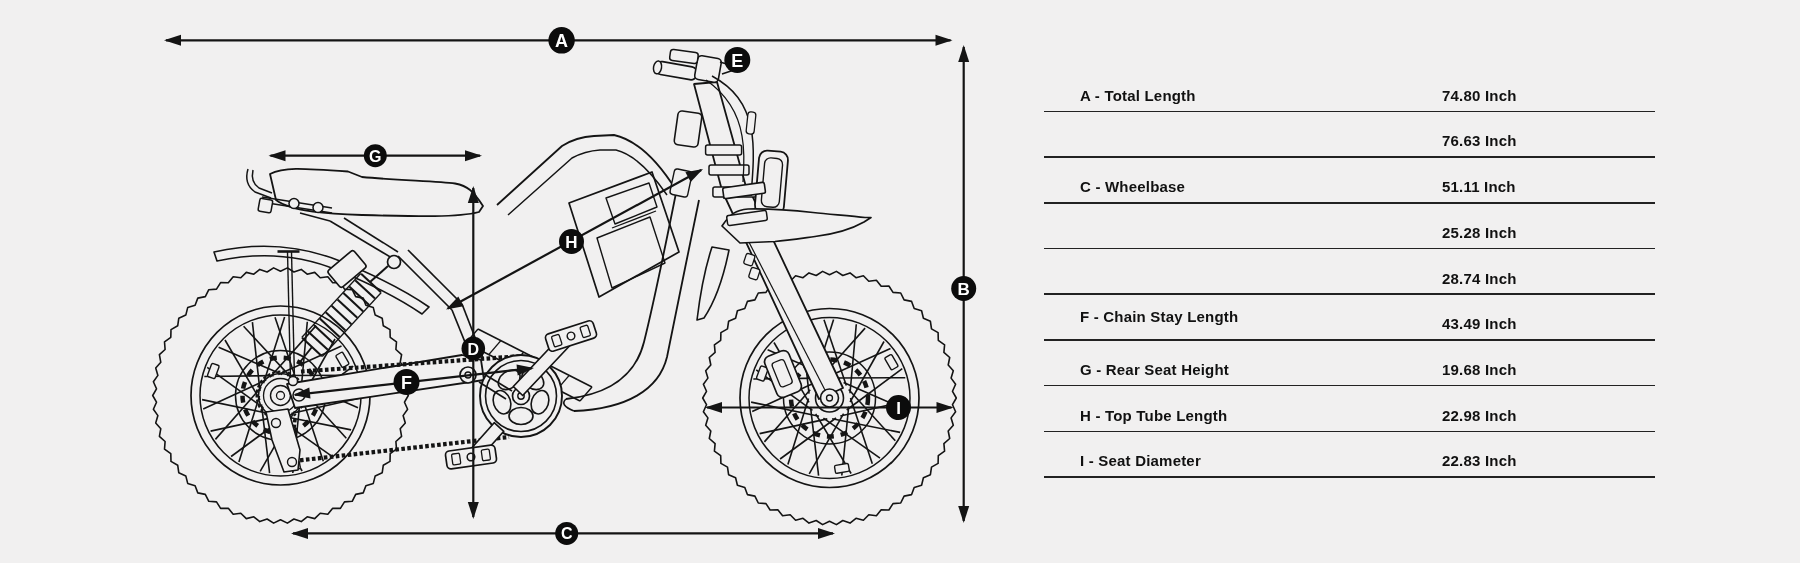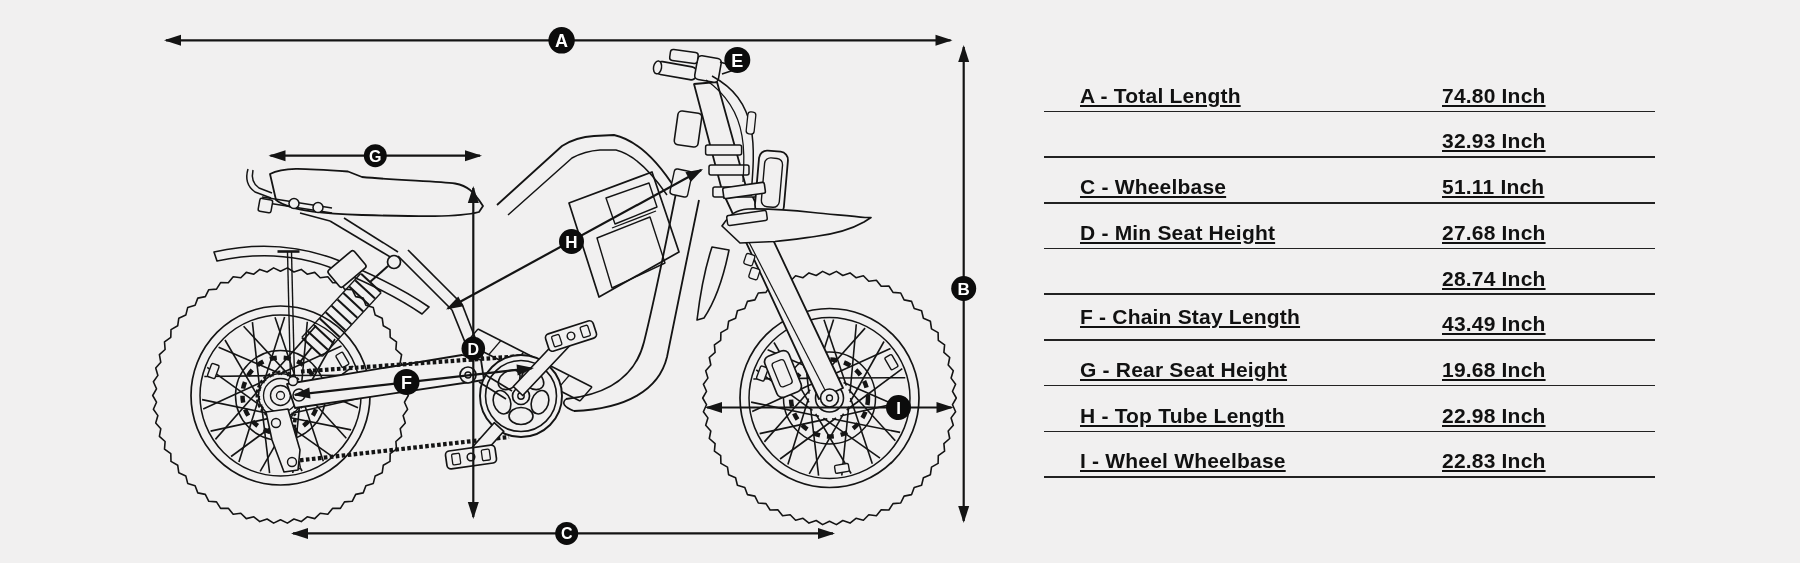--- a/index.html
+++ b/index.html
@@ -1,23 +1,23 @@
 <!DOCTYPE html>
 <html><head>
 <meta charset="utf-8">
 <style>
   html,body { margin:0; padding:0; }
   body { width:1800px; height:563px; background:#f1f0f0; overflow:hidden;
          font-family:"Liberation Sans", sans-serif;
          -webkit-font-smoothing:antialiased; }
   .stage { position:relative; width:1800px; height:563px; }
   svg { position:absolute; left:0; top:0; will-change:transform; }
-  .lab, .val { position:absolute; font-size:21px; font-weight:bold; color:#111;
+  .lab, .val { position:absolute; font-size:15px; font-weight:bold; color:#111;
                line-height:26px; letter-spacing:0.2px; white-space:nowrap;
-               transform:translateZ(0);text-decoration:underline; }
+               transform:translateZ(0); }
   .lab { left:1080px; }
   .val { left:1442px; }
   .rule { position:absolute; left:1044px; width:611px; height:1.7px; background:#222; }
 </style>
 </head>
 <body>
 <div class="stage">
 <svg width="1800" height="563" viewBox="0 0 1800 563">
 <g>
 <path d="M408.3,395.5 L404.5,402.2 L407.6,409.3 L403.1,415.6 L405.3,423.0 L400.2,428.7 L401.6,436.3 L395.9,441.5 L396.5,449.2 L390.2,453.7 L390.0,461.4 L383.3,465.2 L382.2,472.8 L375.2,475.9 L373.3,483.4 L365.9,485.7 L363.2,492.9 L355.7,494.4 L352.2,501.3 L344.5,501.9 L340.4,508.4 L332.7,508.2 L327.8,514.2 L320.2,513.2 L314.7,518.6 L307.2,516.8 L301.2,521.6 L293.9,519.0 L287.4,523.1 L280.5,519.7 L273.6,523.1 L267.1,519.0 L259.8,521.6 L253.8,516.8 L246.3,518.6 L240.8,513.2 L233.2,514.2 L228.3,508.2 L220.6,508.4 L216.5,501.9 L208.8,501.3 L205.3,494.4 L197.8,492.9 L195.1,485.7 L187.7,483.4 L185.8,475.9 L178.8,472.8 L177.7,465.2 L171.0,461.4 L170.8,453.7 L164.5,449.2 L165.1,441.5 L159.4,436.3 L160.8,428.7 L155.7,423.0 L157.9,415.6 L153.4,409.3 L156.5,402.2 L152.7,395.5 L156.5,388.8 L153.4,381.7 L157.9,375.4 L155.7,368.0 L160.8,362.3 L159.4,354.7 L165.1,349.5 L164.5,341.8 L170.8,337.3 L171.0,329.6 L177.7,325.8 L178.8,318.2 L185.8,315.1 L187.7,307.6 L195.1,305.3 L197.8,298.1 L205.3,296.6 L208.8,289.7 L216.5,289.1 L220.6,282.6 L228.3,282.8 L233.2,276.8 L240.8,277.8 L246.3,272.4 L253.8,274.2 L259.8,269.4 L267.1,272.0 L273.6,267.9 L280.5,271.3 L287.4,267.9 L293.9,272.0 L301.2,269.4 L307.2,274.2 L314.7,272.4 L320.2,277.8 L327.8,276.8 L332.7,282.8 L340.4,282.6 L344.5,289.1 L352.2,289.7 L355.7,296.6 L363.2,298.1 L365.9,305.3 L373.3,307.6 L375.2,315.1 L382.2,318.2 L383.3,325.8 L390.0,329.6 L390.2,337.3 L396.5,341.8 L395.9,349.5 L401.6,354.7 L400.2,362.3 L405.3,368.0 L403.1,375.4 L407.6,381.7 L404.5,388.8 Z" stroke="#141414" stroke-width="1.6" fill="none" stroke-linecap="butt" stroke-linejoin="round"></path>
@@ -264,35 +264,34 @@
 <text x="571.5" y="242.0" text-anchor="middle" dominant-baseline="central" font-family="Liberation Sans, sans-serif" font-weight="bold" font-size="17px" fill="#ffffff">H</text>
 <line x1="707.0" y1="407.5" x2="951.5" y2="407.5" stroke="#141414" stroke-width="2.2" stroke-linecap="butt"></line>
 <polygon points="705.0,407.5 722.0,402.0 722.0,413.0" fill="#141414"></polygon>
 <polygon points="953.5,407.5 936.5,413.0 936.5,402.0" fill="#141414"></polygon>
 <circle cx="898.5" cy="407.5" r="12.5" fill="#0c0c0c"></circle>
 <text x="898.5" y="408.0" text-anchor="middle" dominant-baseline="central" font-family="Liberation Sans, sans-serif" font-weight="bold" font-size="17px" fill="#ffffff">I</text>
 </svg>
 <div class="lab" style="top:82.7px">A - Total Length</div>
 <div class="val" style="top:82.7px">74.80 Inch</div>
 <div class="rule" style="top:110.6px"></div>
-<div class="val" style="top:128.4px">32.93 Inch</div>
+<div class="val" style="top:128.4px">76.63 Inch</div>
 <div class="rule" style="top:156.3px"></div>
 <div class="lab" style="top:174.1px">C - Wheelbase</div>
 <div class="val" style="top:174.1px">51.11 Inch</div>
 <div class="rule" style="top:202.0px"></div>
-<div class="lab" style="top:219.8px">D - Min Seat Height</div>
-<div class="val" style="top:219.8px">27.68 Inch</div>
+<div class="val" style="top:219.8px">25.28 Inch</div>
 <div class="rule" style="top:247.7px"></div>
 <div class="val" style="top:265.5px">28.74 Inch</div>
 <div class="rule" style="top:293.4px"></div>
 <div class="lab" style="top:304px">F - Chain Stay Length</div>
 <div class="val" style="top:311.2px">43.49 Inch</div>
 <div class="rule" style="top:339.1px"></div>
 <div class="lab" style="top:356.9px">G - Rear Seat Height</div>
 <div class="val" style="top:356.9px">19.68 Inch</div>
 <div class="rule" style="top:384.8px"></div>
 <div class="lab" style="top:402.6px">H - Top Tube Length</div>
 <div class="val" style="top:402.6px">22.98 Inch</div>
 <div class="rule" style="top:430.5px"></div>
-<div class="lab" style="top:448.3px">I - Wheel Wheelbase</div>
+<div class="lab" style="top:448.3px">I - Seat Diameter</div>
 <div class="val" style="top:448.3px">22.83 Inch</div>
 <div class="rule" style="top:476.2px"></div>
 </div>
 
 </body></html>

